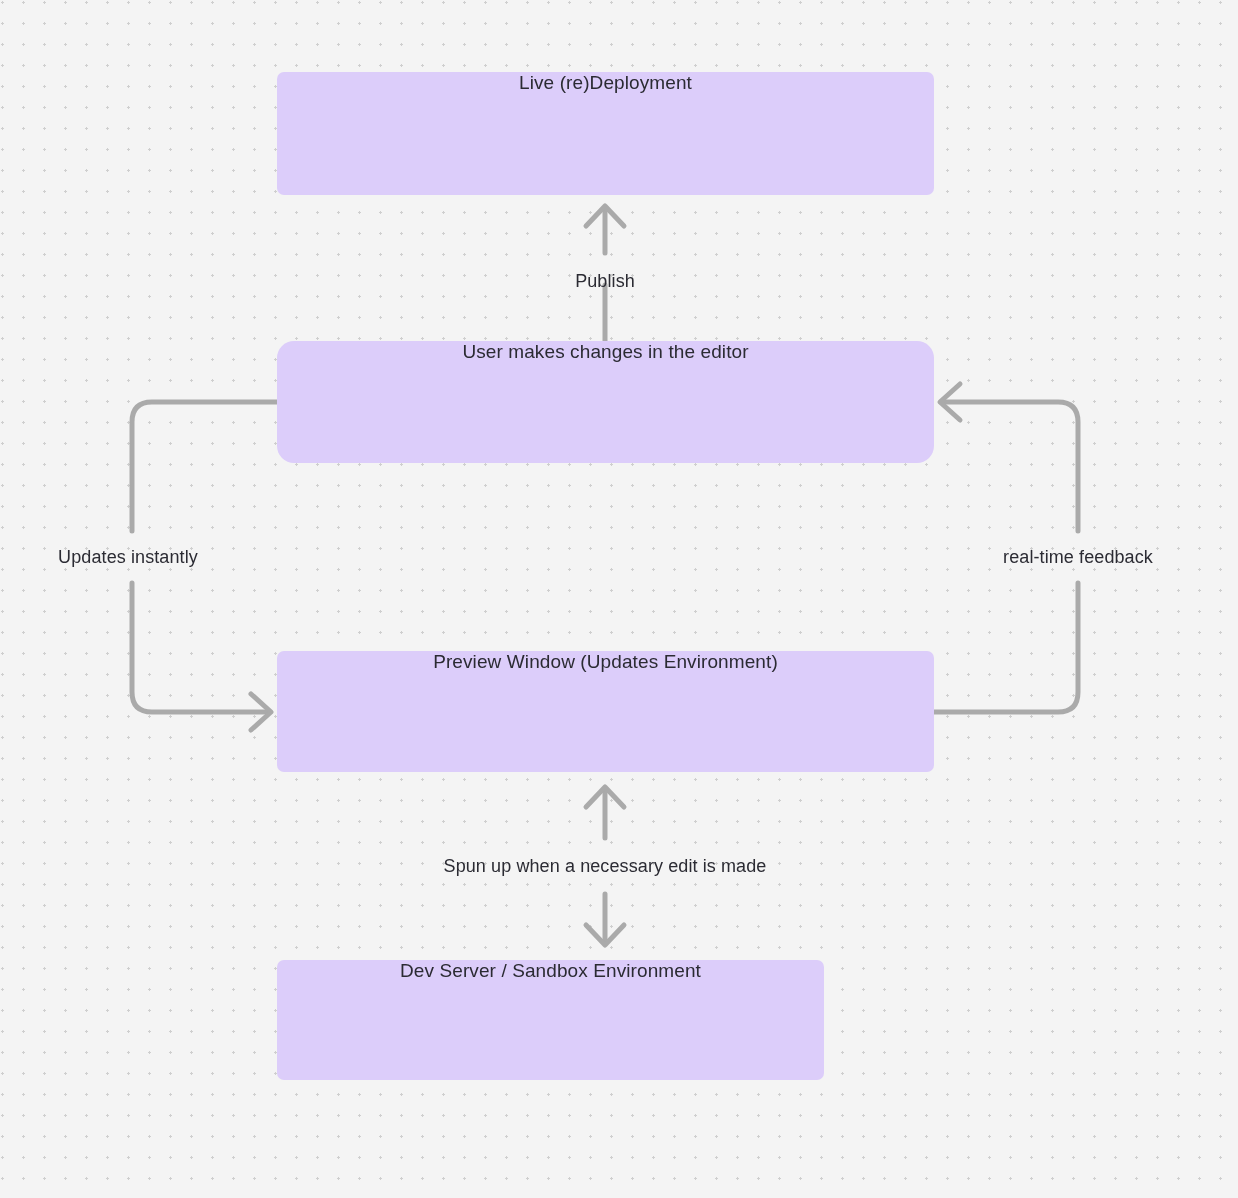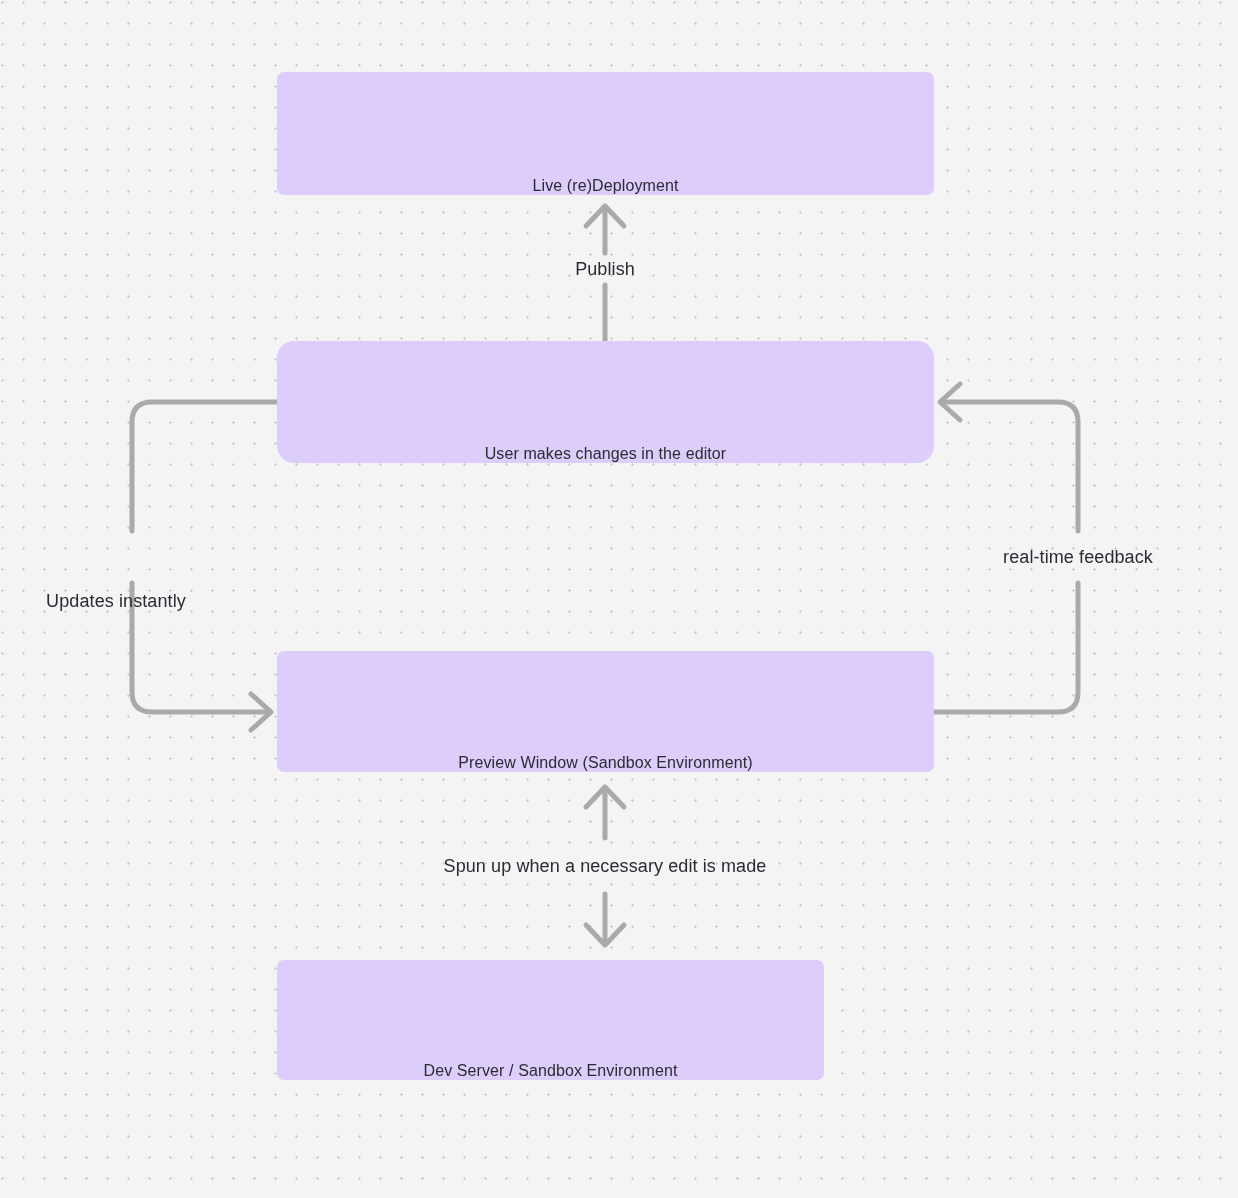--- a/index.html
+++ b/index.html
@@ -16,24 +16,24 @@
     background-size: 21px 21px;
     background-position: 13px 13px;
     overflow: hidden;
     font-family: "Liberation Sans", sans-serif;
   }
   .node {
     position: absolute;
     background: #dccdfa;
     border-radius: 7px;
     display: flex;
-    align-items: flex-end;
+    align-items: flex-start;
     justify-content: center;
     color: #2b2b33;
-    font-size: 16px;
+    font-size: 19px;
     font-weight: 400;
     letter-spacing: 0.1px;
     box-sizing: border-box;
   }
   .node-label {
     pointer-events: none;
     white-space: nowrap;
   }
   #edges {
     position: absolute;
@@ -95,28 +95,28 @@
 
   <div class="node" style="left:277px; top:72px; width:657px; height:123px;">
     <span class="node-label">Live (re)Deployment</span>
   </div>
 
   <div class="node" style="left:277px; top:341px; width:657px; height:122px;border-radius:17px;">
     <span class="node-label">User makes changes in the editor</span>
   </div>
 
   <div class="node" style="left:277px; top:651px; width:657px; height:121px;">
-    <span class="node-label">Preview Window (Sandbox Environment)</span>
+    <span class="node-label">Preview Window (Updates Environment)</span>
   </div>
 
   <div class="node" style="left:277px; top:960px; width:547px; height:120px;">
     <span class="node-label">Dev Server / Sandbox Environment</span>
   </div>
 
-  <div class="edge-label" style="left:605px; top:269px;text-align:center;">Publish</div>
+  <div class="edge-label" style="left:605px; top:281px;text-align:center;">Publish</div>
 
-  <div class="edge-label" style="left:116px; top:557px;margin-top:44px;">Updates instantly</div>
+  <div class="edge-label" style="left:128px; top:557px;">Updates instantly</div>
 
   <div class="edge-label" style="left:1078px; top:557px;">real-time feedback</div>
 
   <div class="edge-label" style="left:605px; top:866px;text-align:center;">Spun up when a necessary edit is made</div>
 
 </div>
 
 </body></html>

